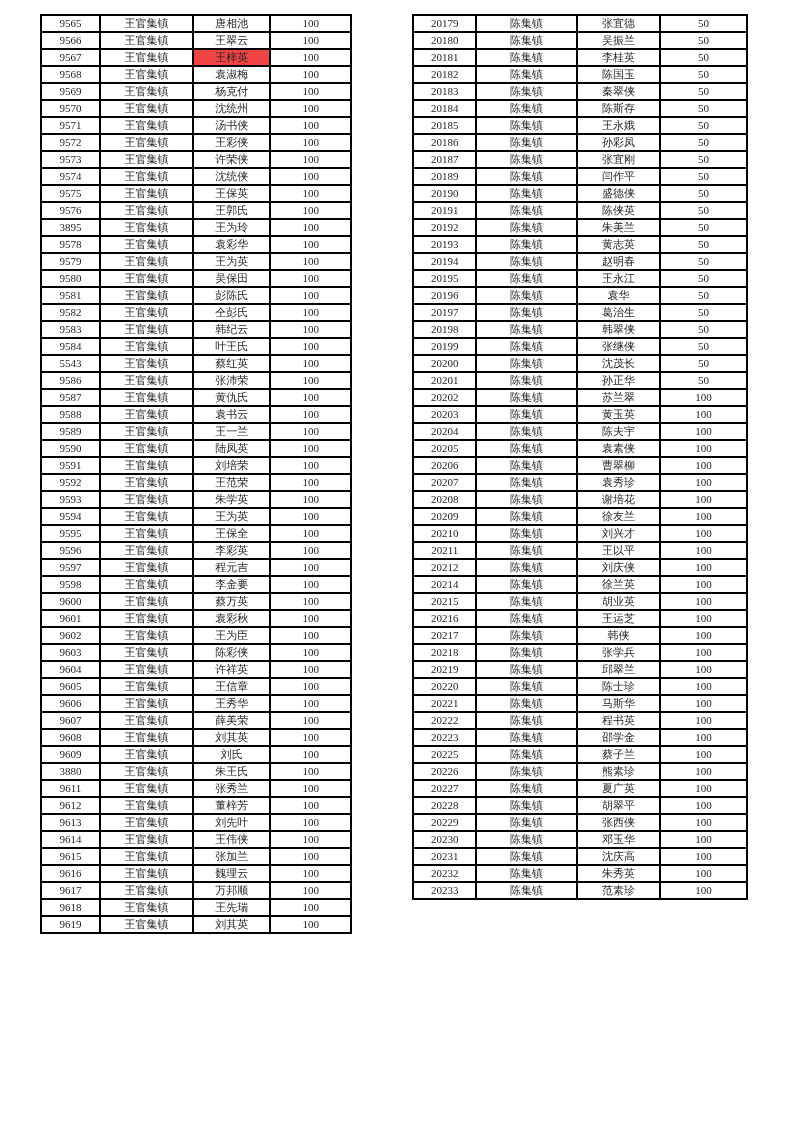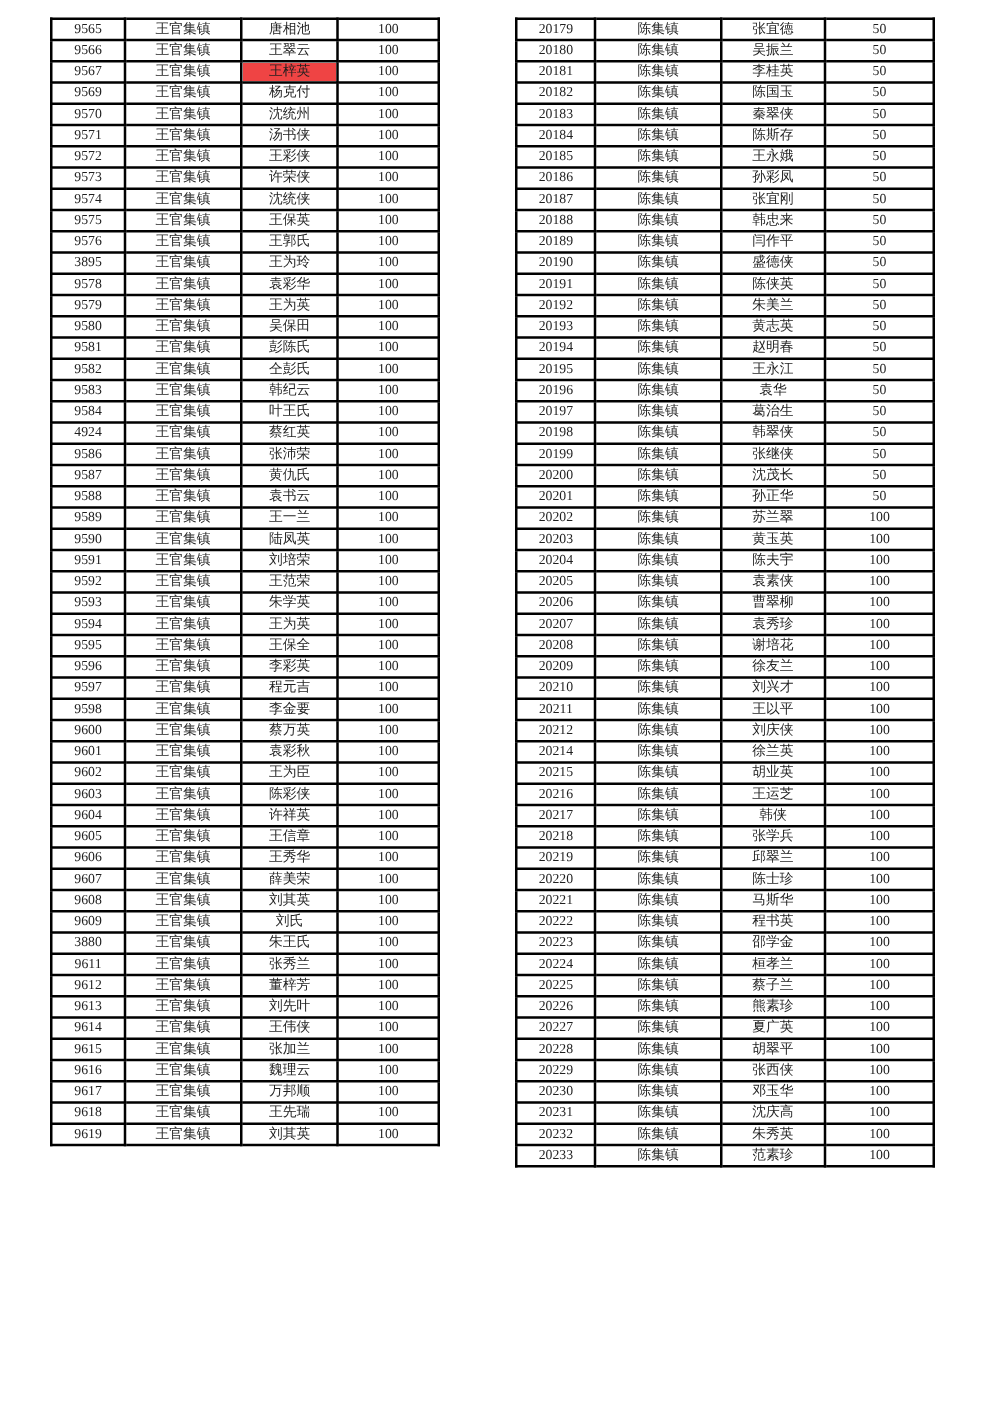--- a/index.html
+++ b/index.html
@@ -66,20 +66,26 @@
           <td>王翠云</td>
           <td>100</td>
         </tr>
         <tr>
           <td>9567</td>
           <td>王官集镇</td>
           <td class="hl">王梓英</td>
           <td>100</td>
         </tr>
         <tr>
+          <td>9568</td>
+          <td>王官集镇</td>
+          <td>袁淑梅</td>
+          <td>100</td>
+        </tr>
+        <tr>
           <td>9569</td>
           <td>王官集镇</td>
           <td>杨克付</td>
           <td>100</td>
         </tr>
         <tr>
           <td>9570</td>
           <td>王官集镇</td>
           <td>沈统州</td>
           <td>100</td>
@@ -162,21 +168,21 @@
           <td>韩纪云</td>
           <td>100</td>
         </tr>
         <tr>
           <td>9584</td>
           <td>王官集镇</td>
           <td>叶王氏</td>
           <td>100</td>
         </tr>
         <tr>
-          <td>4924</td>
+          <td>5543</td>
           <td>王官集镇</td>
           <td>蔡红英</td>
           <td>100</td>
         </tr>
         <tr>
           <td>9586</td>
           <td>王官集镇</td>
           <td>张沛荣</td>
           <td>100</td>
         </tr>
@@ -431,26 +437,20 @@
           <td>孙彩凤</td>
           <td>50</td>
         </tr>
         <tr>
           <td>20187</td>
           <td>陈集镇</td>
           <td>张宜刚</td>
           <td>50</td>
         </tr>
         <tr>
-          <td>20188</td>
-          <td>陈集镇</td>
-          <td>韩忠来</td>
-          <td>50</td>
-        </tr>
-        <tr>
           <td>20189</td>
           <td>陈集镇</td>
           <td>闫作平</td>
           <td>50</td>
         </tr>
         <tr>
           <td>20190</td>
           <td>陈集镇</td>
           <td>盛德侠</td>
           <td>50</td>
@@ -638,26 +638,20 @@
         <tr>
           <td>20222</td>
           <td>陈集镇</td>
           <td>程书英</td>
           <td>100</td>
         </tr>
         <tr>
           <td>20223</td>
           <td>陈集镇</td>
           <td>邵学金</td>
-          <td>100</td>
-        </tr>
-        <tr>
-          <td>20224</td>
-          <td>陈集镇</td>
-          <td>桓孝兰</td>
           <td>100</td>
         </tr>
         <tr>
           <td>20225</td>
           <td>陈集镇</td>
           <td>蔡子兰</td>
           <td>100</td>
         </tr>
         <tr>
           <td>20226</td>

